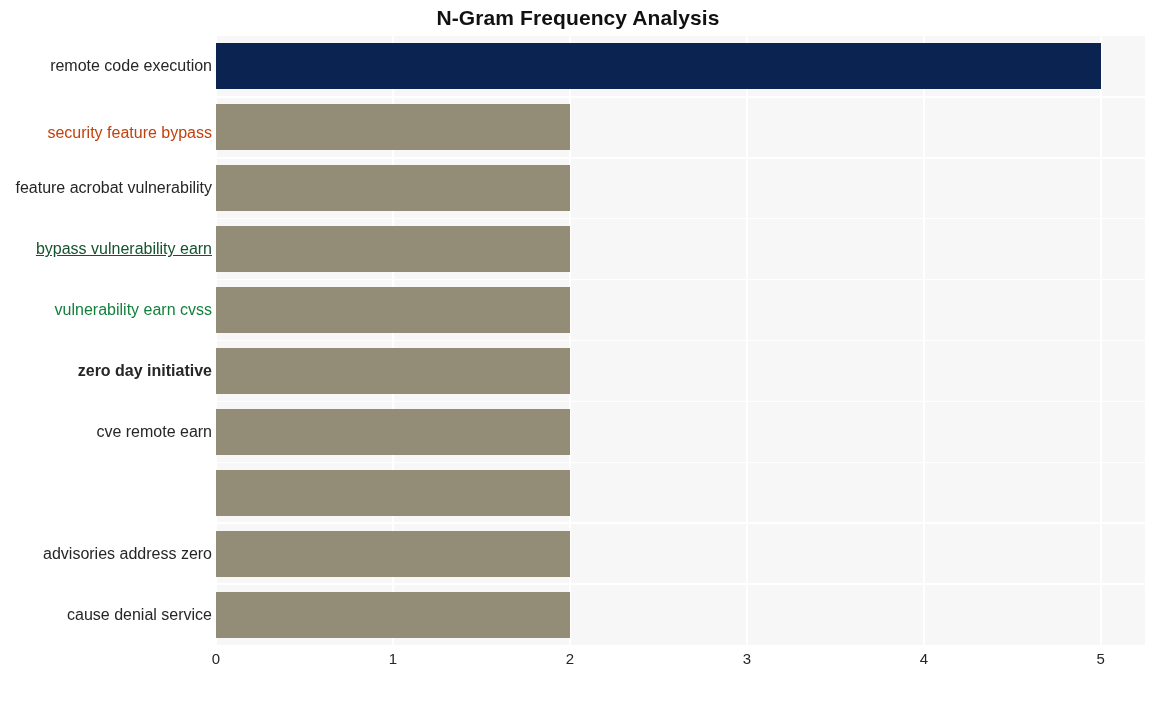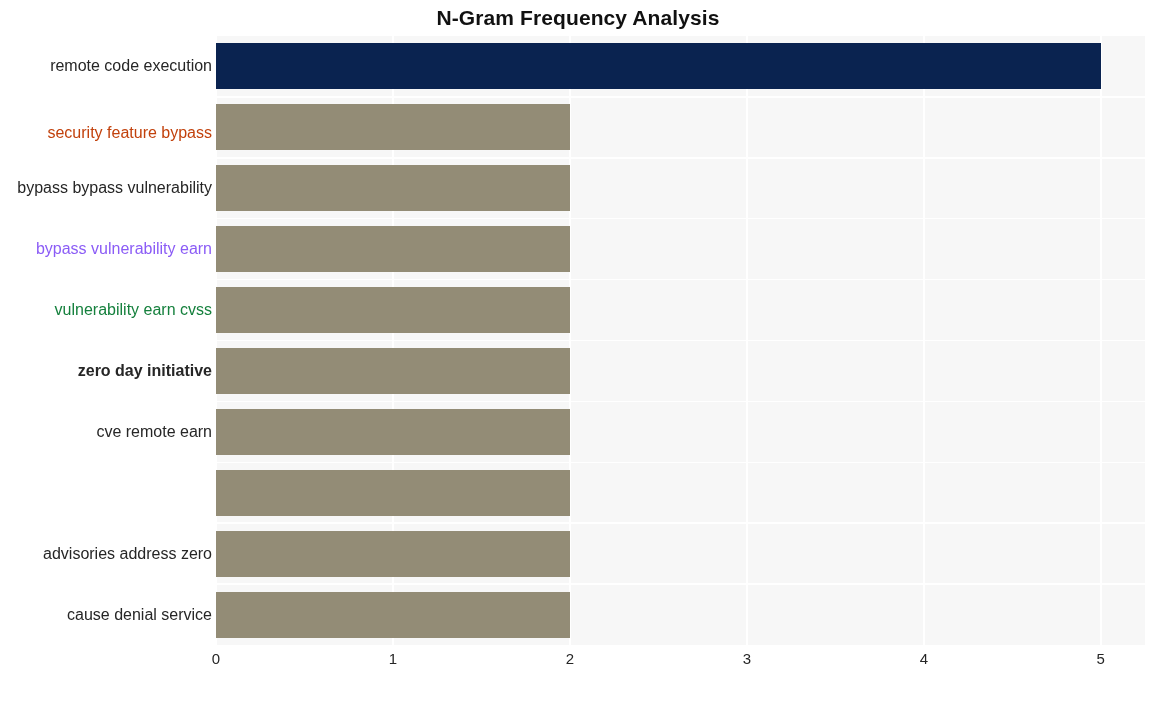--- a/index.html
+++ b/index.html
@@ -124,22 +124,22 @@
 </head>
 <body>
 
 <div id="figure" style="background: rgb(255, 255, 255);">
 
   <div id="chart-title" style="color: rgb(17, 17, 17);">N-Gram Frequency Analysis</div>
 
   <div id="y-tick-labels">
       <div class="ytick" style="top: 21.45px; color: rgb(38, 38, 38);">remote code execution</div>
       <div class="ytick" style="top: 88px; color: #c2410c; padding-left: 34px;">security feature bypass</div>
-      <div class="ytick" style="top: 143.25px; color: rgb(38, 38, 38);">bypass bypass vulnerability</div>
-      <div class="ytick" style="top: 204.15px; color: #8b5cf6;">bypass vulnerability earn</div>
+      <div class="ytick" style="top: 143.25px; color: rgb(38, 38, 38);">feature acrobat vulnerability</div>
+      <div class="ytick" style="top: 204.15px; color: #14532d; text-decoration: underline;">bypass vulnerability earn</div>
       <div class="ytick" style="top: 265.05px; color: #15803d;">vulnerability earn cvss</div>
       <div class="ytick" style="top: 325.95px; color: rgb(38, 38, 38); font-weight: bold;">zero day initiative</div>
       <div class="ytick" style="top: 386.85px; color: rgb(38, 38, 38);">cve remote earn</div>
       <div class="ytick" style="top: 508.65px; color: rgb(38, 38, 38);">advisories address zero</div>
       <div class="ytick" style="top: 569.55px; color: rgb(38, 38, 38);">cause denial service</div>
     </div>
 
   <div id="plot-area" style="background: rgb(247, 247, 247);">
     <div id="gridlines">
         <div class="vgrid" style="left: -0.8px; background: rgb(255, 255, 255);"></div>

